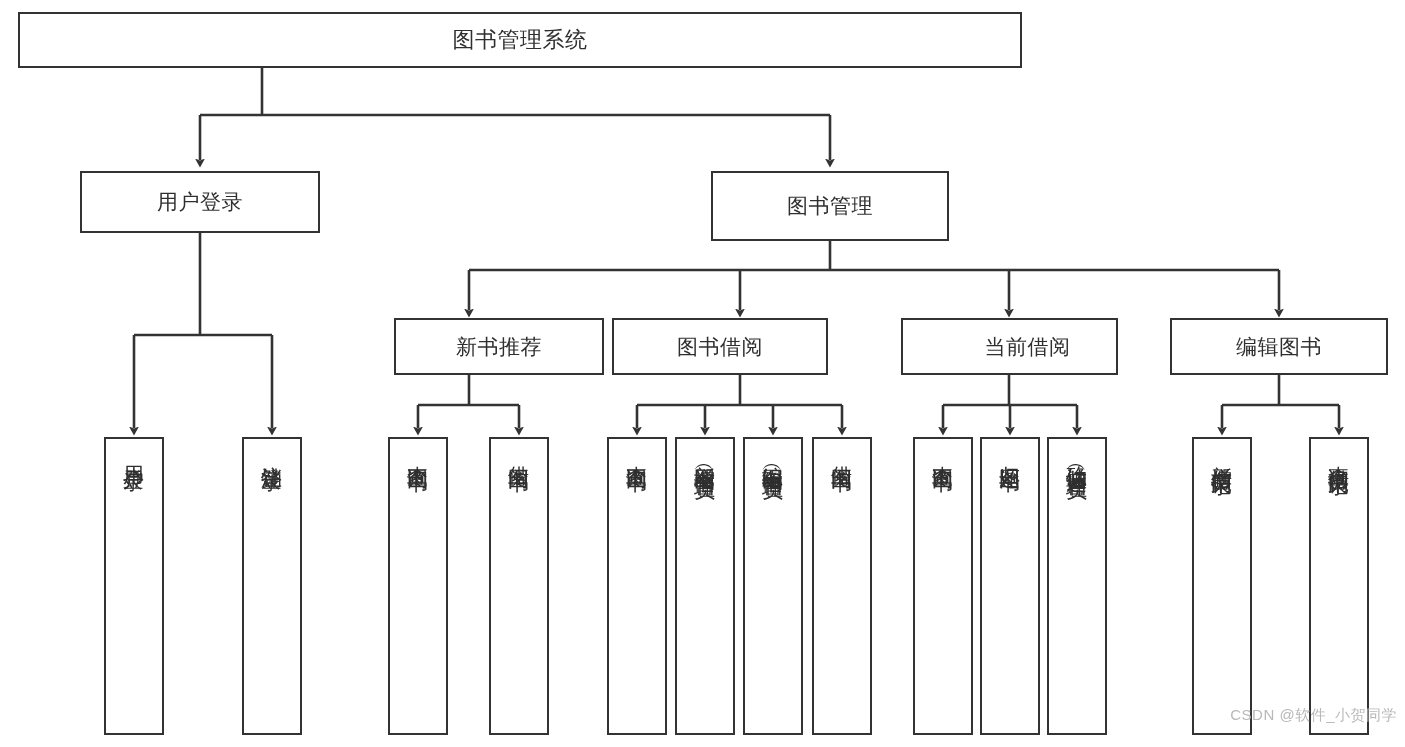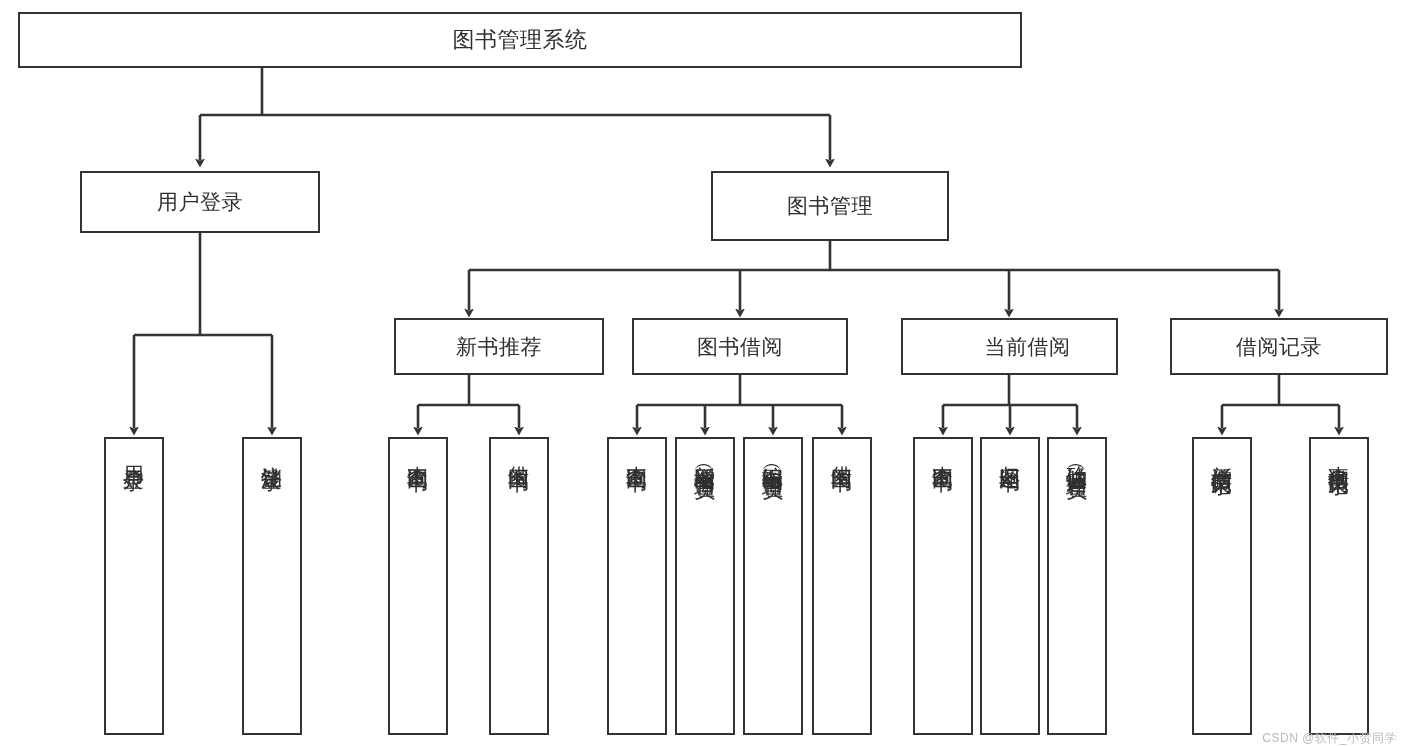--- a/index.html
+++ b/index.html
@@ -62,22 +62,22 @@
     text-orientation: upright;
     font-size: 21px;
     letter-spacing: 2px;
     line-height: 1;
     white-space: nowrap;
     transform: rotate(0deg);
   }
   #watermark {
     position: absolute;
     right: 8px;
-    bottom: 0;
-    font-size: 12px;
+    bottom: 22px;
+    font-size: 15px;
     color: #b9b9b9;
     letter-spacing: 0.5px;
     white-space: nowrap;
     user-select: none;
     margin-top: 48px;
   }
 </style>
 </head>
 <body>
 
@@ -142,28 +142,28 @@
   <div class="node horiz" style="left:80px; top:171px; width:240px; height:62px;">
     <span class="node-label">用户登录</span>
   </div>
   <div class="node horiz" style="left:711px; top:171px; width:238px; height:70px;">
     <span class="node-label">图书管理</span>
   </div>
 
   <div class="node horiz" style="left:360px; top:318px; width:210px; height:57px;margin-left:34px;">
     <span class="node-label">新书推荐</span>
   </div>
-  <div class="node horiz" style="left:632px; top:318px; width:216px; height:57px;">
+  <div class="node horiz" style="left:612px; top:318px; width:216px; height:57px;">
     <span class="node-label">图书借阅</span>
   </div>
   <div class="node horiz" style="left:901px; top:318px; width:217px; height:57px;padding-left:36px;">
     <span class="node-label">当前借阅</span>
   </div>
   <div class="node horiz" style="left:1170px; top:318px; width:218px; height:57px;">
-    <span class="node-label">借阅记录</span>
+    <span class="node-label">编辑图书</span>
   </div>
 
   <div class="node leaf" style="left:104px; top:437px; width:60px; height:298px;">
     <span class="node-label">用户登录</span>
   </div>
   <div class="node leaf" style="left:242px; top:437px; width:60px; height:298px;">
     <span class="node-label">注销登录</span>
   </div>
 
   <div class="node leaf" style="left:388px; top:437px; width:60px; height:298px;">

